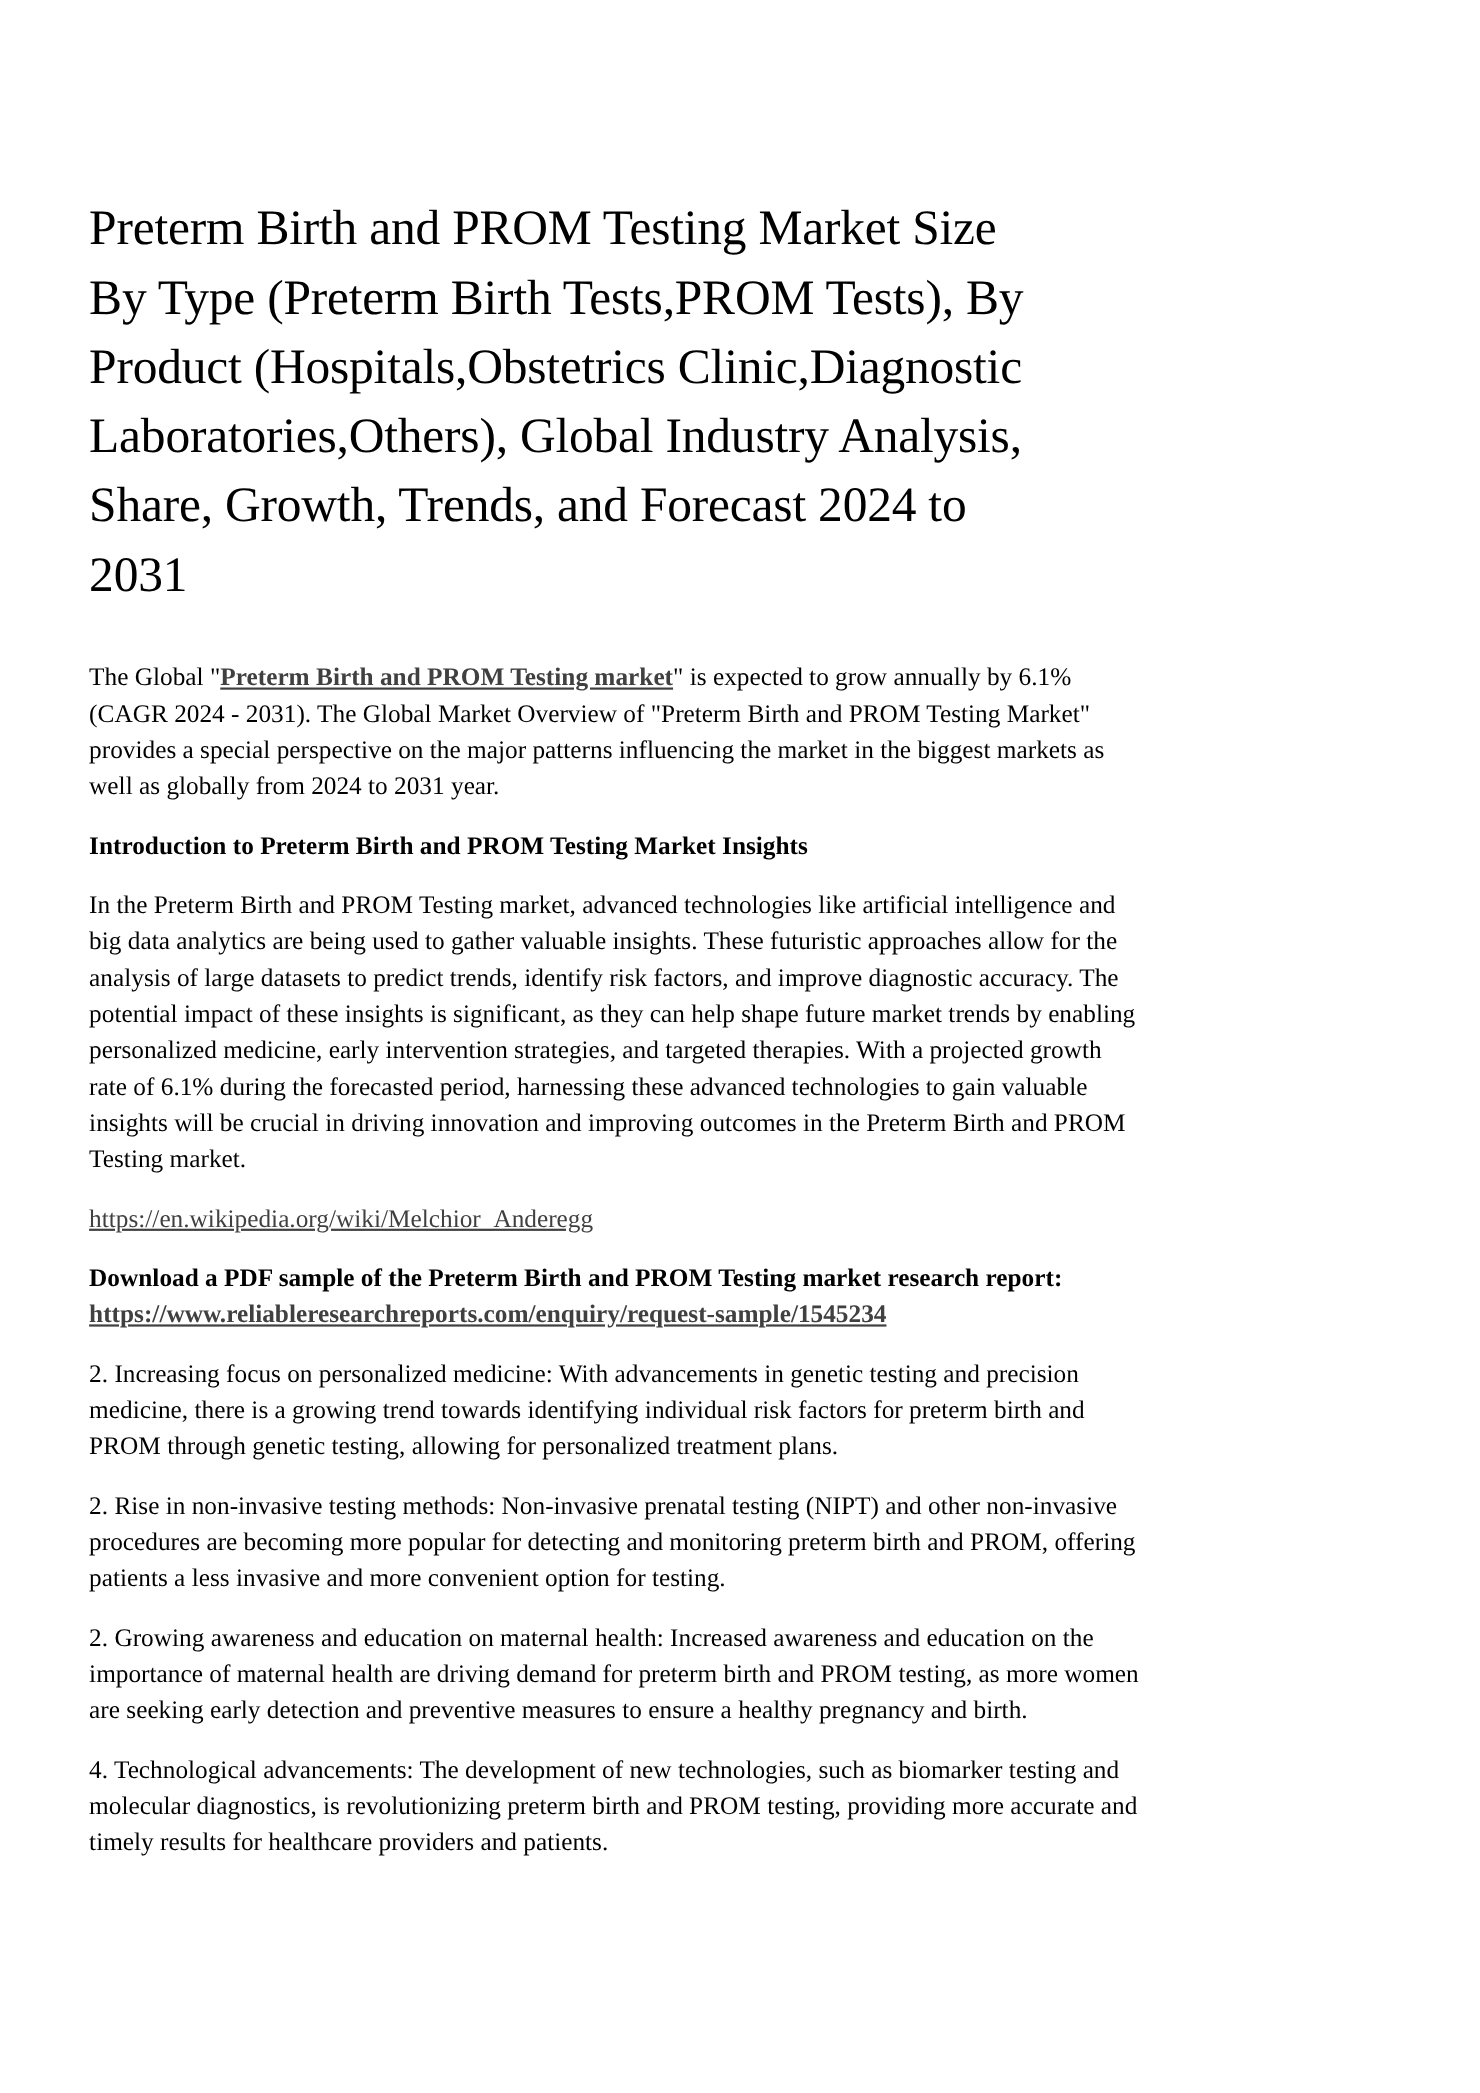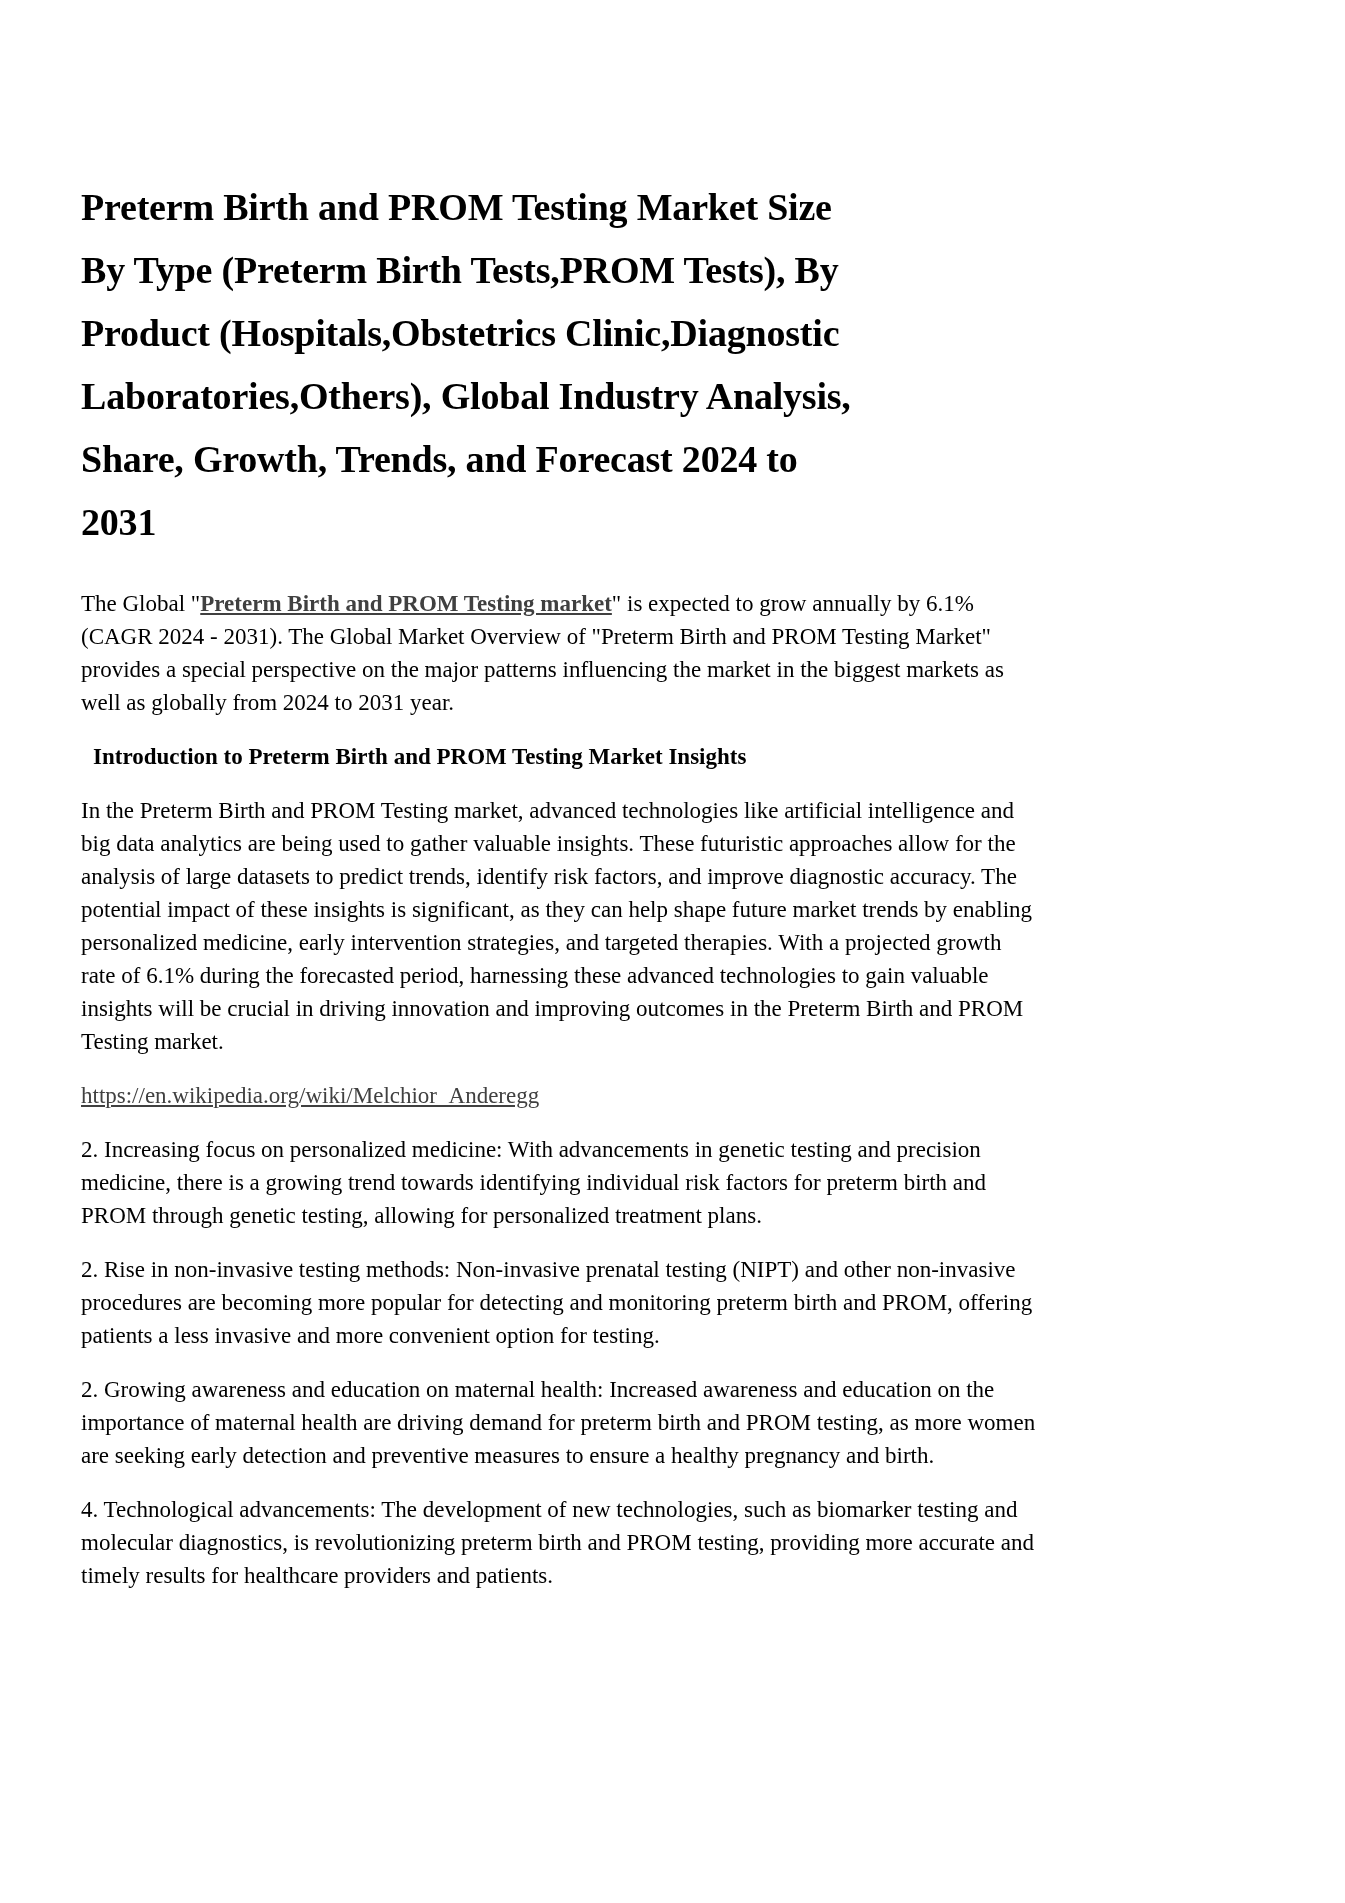--- a/index.html
+++ b/index.html
@@ -14,36 +14,35 @@
     font-family: "Liberation Serif", "DejaVu Serif", serif;
     overflow: hidden;
   }
   .page {
     box-sizing: border-box;
     width: 1264px;
     padding: 176px 0 0 81px;
   }
   .doc-title {
     width: 1180px;
-    font-size: 38px;
+    font-size: 45px;
     line-height: 63px;
-    font-weight: 700;
-    margin: 0 0 33px 0;
+    font-weight: 400;
+    margin: 0 0 45px 0;
     white-space: pre-line;
     letter-spacing: -0.2px;
   }
   .para {
     width: 958px;
     font-size: 23px;
     line-height: 33px;
     margin: 21px 0;
   }
   .heading {
     font-weight: 700;
-    margin-left: 12px;
   }
   .link {
     color: #404040;
     text-decoration: underline;
   }
   .link.bold {
     font-weight: 700;
   }
 </style>
 </head>
@@ -59,20 +58,22 @@
 2031</h1>
 
   <p class="para"><span>The Global "</span><a href="#" class="link bold">Preterm Birth and PROM Testing market</a><span>" is expected to grow annually by 6.1% (CAGR 2024 - 2031). The Global Market Overview of "Preterm Birth and PROM Testing Market" provides a special perspective on the major patterns influencing the market in the biggest markets as well as globally from 2024 to 2031 year.</span></p>
 
   <p class="para heading">Introduction to Preterm Birth and PROM Testing Market Insights</p>
 
   <p class="para">In the Preterm Birth and PROM Testing market, advanced technologies like artificial intelligence and big data analytics are being used to gather valuable insights. These futuristic approaches allow for the analysis of large datasets to predict trends, identify risk factors, and improve diagnostic accuracy. The potential impact of these insights is significant, as they can help shape future market trends by enabling personalized medicine, early intervention strategies, and targeted therapies. With a projected growth rate of 6.1% during the forecasted period, harnessing these advanced technologies to gain valuable insights will be crucial in driving innovation and improving outcomes in the Preterm Birth and PROM Testing market.</p>
 
   <p class="para"><a href="#" class="link">https://en.wikipedia.org/wiki/Melchior_Anderegg</a></p>
 
+  <p class="para heading"><span>Download a PDF sample of the Preterm Birth and PROM Testing market research report:</span>
+    <a href="#" class="link bold">https://www.reliableresearchreports.com/enquiry/request-sample/1545234</a></p>
 
 
   <p class="para">2. Increasing focus on personalized medicine: With advancements in genetic testing and precision medicine, there is a growing trend towards identifying individual risk factors for preterm birth and PROM through genetic testing, allowing for personalized treatment plans.</p>
 
   <p class="para">2. Rise in non-invasive testing methods: Non-invasive prenatal testing (NIPT) and other non-invasive procedures are becoming more popular for detecting and monitoring preterm birth and PROM, offering patients a less invasive and more convenient option for testing.</p>
 
   <p class="para">2. Growing awareness and education on maternal health: Increased awareness and education on the importance of maternal health are driving demand for preterm birth and PROM testing, as more women are seeking early detection and preventive measures to ensure a healthy pregnancy and birth.</p>
 
   <p class="para">4. Technological advancements: The development of new technologies, such as biomarker testing and molecular diagnostics, is revolutionizing preterm birth and PROM testing, providing more accurate and timely results for healthcare providers and patients.</p>
 

